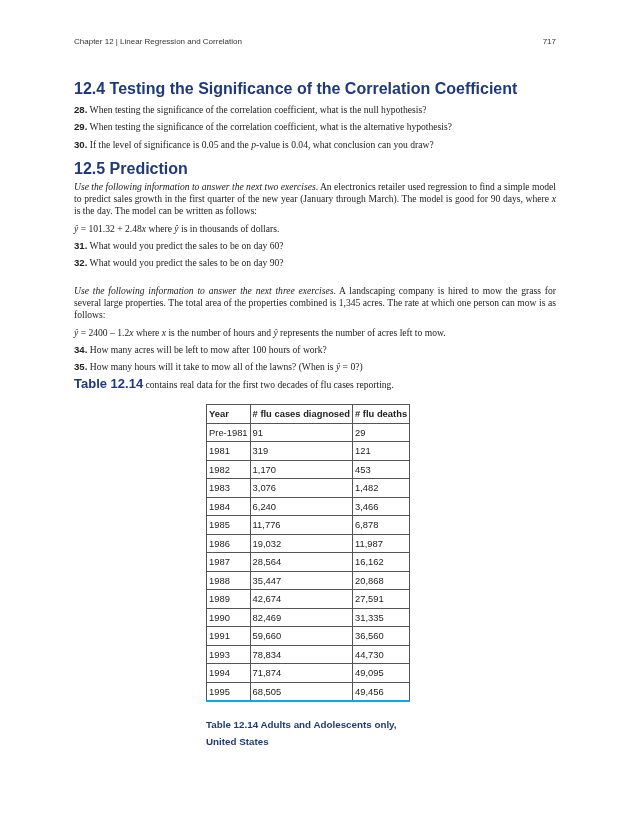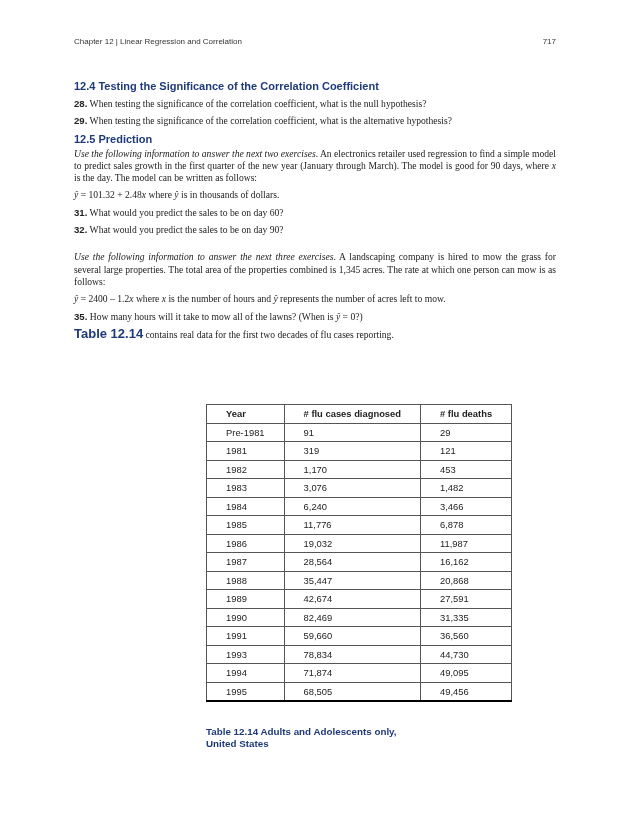--- a/index.html
+++ b/index.html
@@ -5,45 +5,45 @@
     html, body { margin: 0; padding: 0; background: #ffffff; }
     body { width: 630px; height: 815px; position: relative; overflow: hidden; color: #222; }
     .page { position: absolute; left: 0; top: 12px; width: 630px; height: 815px; }
     .running-head {
       position: absolute; left: 74px; right: 74px; top: 25px;
       font-family: "Liberation Sans", sans-serif; font-size: 8px; color: #333;
       display: flex; justify-content: space-between;
     }
     .content { position: absolute; left: 74px; top: 68px; width: 482px; }
     h2 {
-      font-family: "Liberation Sans", sans-serif; font-size: 11px; font-weight: bold;
+      font-family: "Liberation Sans", sans-serif; font-size: 16px; font-weight: bold;
       color: #1f3a7a; margin: 0 0 6px 0;
     }
     p {
       font-family: "Liberation Serif", serif; font-size: 9.6px; line-height: 12.3px;
       margin: 0 0 5px 0; text-align: justify;
     }
     .num { font-family: Liberation Sans, sans-serif; font-weight: bold; font-size: 9.6px; }
     .it { font-style: italic; }
     .ref { font-family: "Liberation Sans", sans-serif; font-weight: bold; color: #1f3a7a; font-size: 13px; }
     .gap { height: 10px; }
     .table-wrap { position: absolute; left: 206px; top: 392px; }
     table {
       border-collapse: collapse; font-family: "Liberation Sans", sans-serif; font-size: 9.4px;
       border: 1.5px solid #222;
     }
     th, td {
-      border: 1px solid #555; padding: 3px 19px; text-align: left; height: 11.5px;
+      border: 1px solid #555; padding: 3px 2px; text-align: left; height: 11.5px;
       white-space: nowrap;
     }
     th { font-weight: bold; }
-    tbody tr:last-child td { border-bottom: 2px solid #000000; }
+    tbody tr:last-child td { border-bottom: 2px solid #0ea5e9; }
     .caption {
       font-family: "Liberation Sans", sans-serif; font-weight: bold; font-size: 9.8px;
-      color: #1f3a7a; margin-top: 24px; line-height: 12px; width: 210px;
+      color: #1f3a7a; margin-top: 14px; line-height: 17px; width: 210px;
     }
   </style>
 </head>
 <body>
 
 <div class="page">
 
   <div class="running-head">
     <span>Chapter 12 | Linear Regression and Correlation</span>
     <span>717</span>
@@ -54,20 +54,24 @@
     <h2>12.4 Testing the Significance of the Correlation Coefficient</h2>
 
     <p>
       <span class="num">28.</span>
       <span>When testing the significance of the correlation coefficient, what is the null hypothesis?</span>
     </p>
     <p>
       <span class="num">29.</span>
       <span>When testing the significance of the correlation coefficient, what is the alternative hypothesis?</span>
     </p>
+    <p style="margin-bottom:9px;">
+      <span class="num">30.</span>
+      <span>If the level of significance is 0.05 and the </span><span class="it">p</span><span>-value is 0.04, what conclusion can you draw?</span>
+    </p>
 
     <h2 style="margin-bottom:3px;">12.5 Prediction</h2>
 
     <p>
       <span class="it">Use the following information to answer the next two exercises</span><span>. An electronics retailer used regression to find a simple model to predict sales growth in the first quarter of the new year (January through March). The model is good for 90 days, where </span><span class="it">x</span><span> is the day. The model can be written as follows:</span>
     </p>
 
     <p>
       <span class="it">ŷ</span><span> = 101.32 + 2.48</span><span class="it">x</span><span> where </span><span class="it">ŷ</span><span> is in thousands of dollars.</span>
     </p>
@@ -84,20 +88,24 @@
     <div class="gap"></div>
 
     <p>
       <span class="it">Use the following information to answer the next three exercises</span><span>. A landscaping company is hired to mow the grass for several large properties. The total area of the properties combined is 1,345 acres. The rate at which one person can mow is as follows:</span>
     </p>
 
     <p>
       <span class="it">ŷ</span><span> = 2400 – 1.2</span><span class="it">x</span><span> where </span><span class="it">x</span><span> is the number of hours and </span><span class="it">ŷ</span><span> represents the number of acres left to mow.</span>
     </p>
 
+    <p>
+      <span class="num">34.</span>
+      <span>How many acres will be left to mow after 100 hours of work?</span>
+    </p>
     <p>
       <span class="num">35.</span>
       <span>How many hours will it take to mow all of the lawns? (When is </span><span class="it">ŷ</span><span> = 0?)</span>
     </p>
 
     <p>
       <span class="ref">Table 12.14</span><span> contains real data for the first two decades of flu cases reporting.</span>
     </p>
   </div>
 

